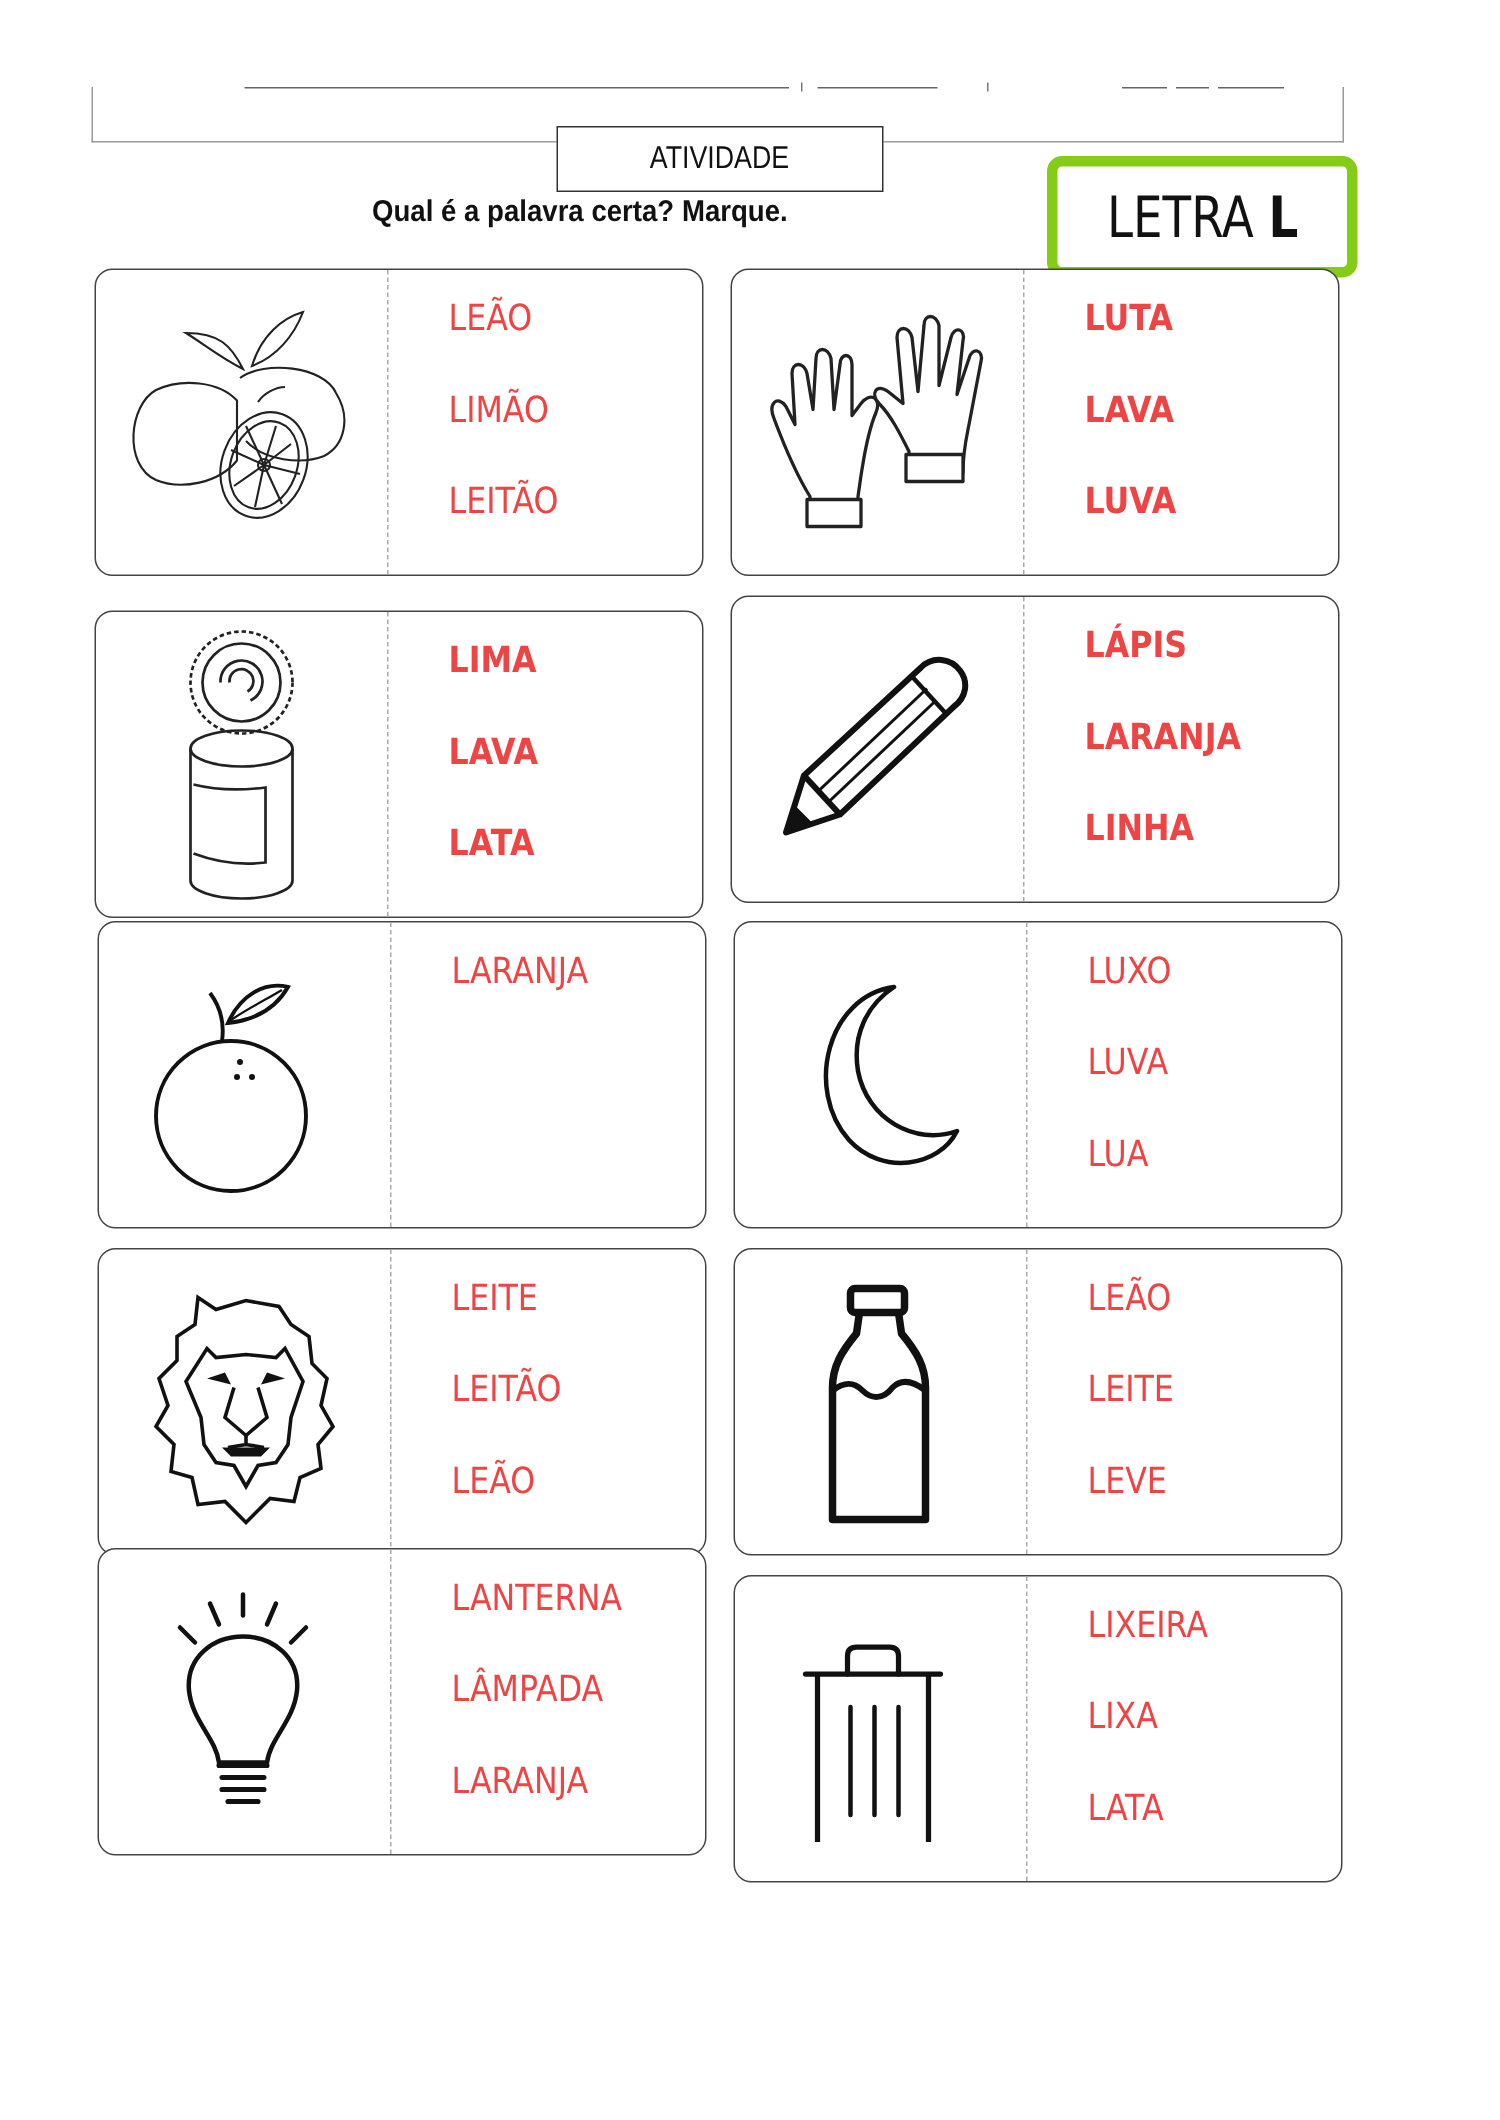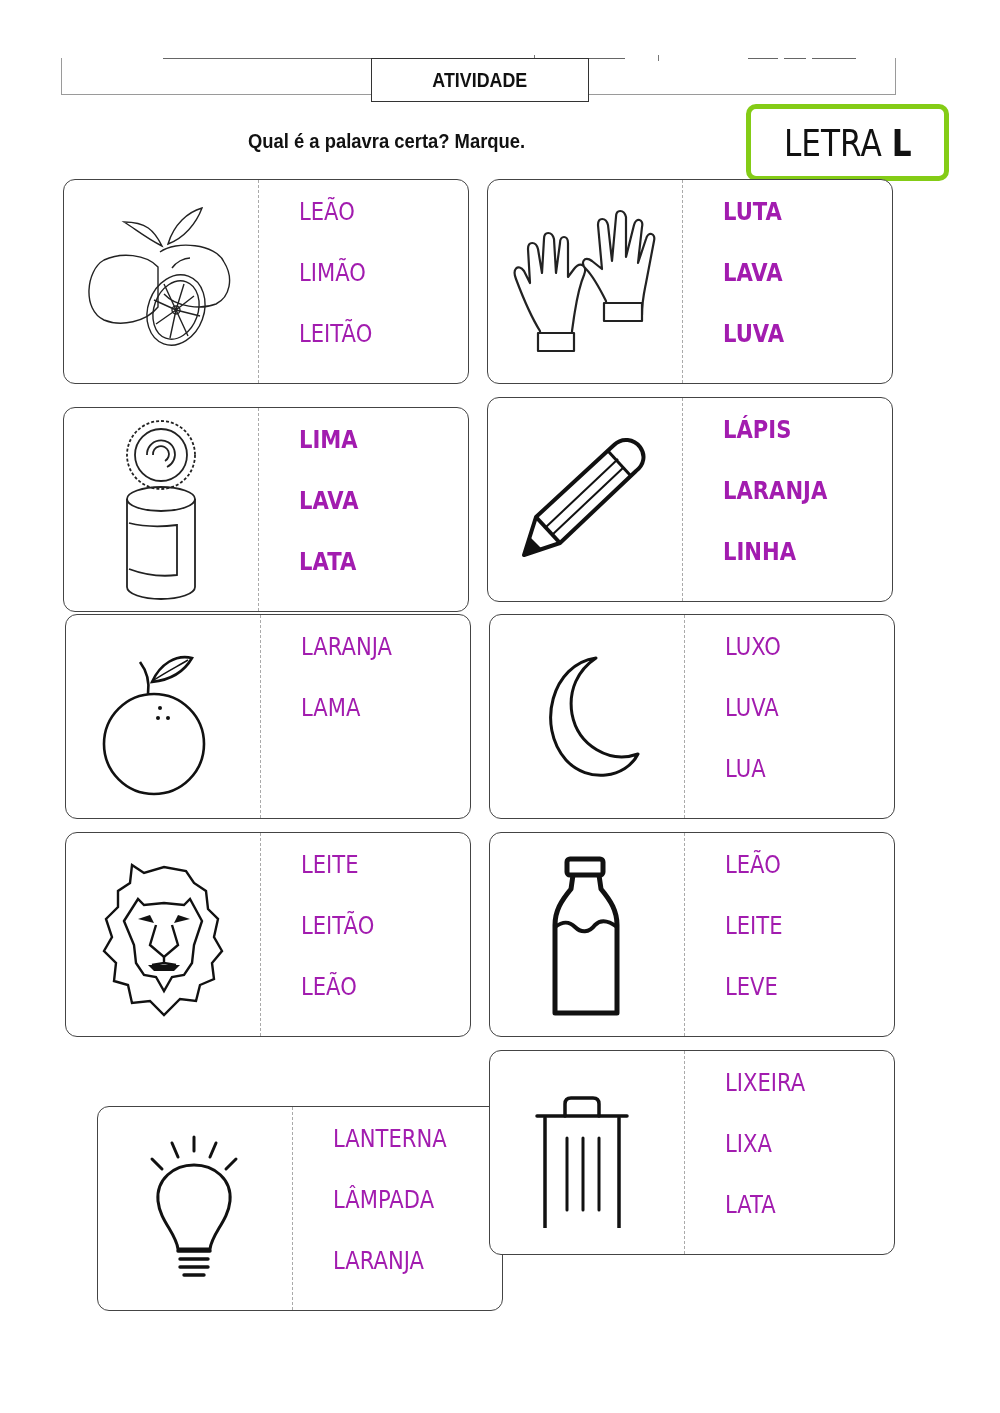--- a/index.html
+++ b/index.html
@@ -1,31 +1,31 @@
 <!DOCTYPE html>
 <html><head>
 <meta charset="utf-8">
 <style>
   html, body { margin:0; padding:0; background:#ffffff; }
   body { width:1000px; height:1413px; position:relative; overflow:hidden; font-family:"DejaVu Sans", sans-serif; color:#111; }
   .header-frame { position:absolute; left:61px; top:58px; width:833px; height:36px; border-left:1px solid #9a9a9a; border-right:1px solid #9a9a9a; border-bottom:1px solid #9a9a9a; }
   .header-line { position:absolute; top:58px; height:1px; background:#666; }
   .header-tick { position:absolute; top:55px; width:1px; height:6px; background:#777; }
-  .activity-box { position:absolute; left:371px; top:58px; width:216px; height:42px; border:1.5px solid #333; background:#fff; display:flex; align-items:center; justify-content:center; font-family:"Liberation Sans", sans-serif; font-weight:bold; font-size:21px; letter-spacing:0px; transform-origin:center; }
+  .activity-box { position:absolute; left:371px; top:84px; width:216px; height:42px; border:1.5px solid #333; background:#fff; display:flex; align-items:center; justify-content:center; font-family:"Liberation Sans", sans-serif; font-weight:normal; font-size:21px; letter-spacing:0px; transform-origin:center; }
   .activity-box span { display:inline-block; transform:scaleX(0.85); }
   .instruction { position:absolute; left:248px; top:130px; font-family:"Liberation Sans", sans-serif; font-weight:bold; font-size:20px; }
   .instruction span { display:inline-block; transform:scaleX(0.92); transform-origin:left center; }
-  .letter-box { position:absolute; left:698px; top:104px; width:193px; height:67px; border:5px solid #84cc16; border-radius:10px; display:flex; align-items:center; justify-content:center;margin-left:48px; }
+  .letter-box { position:absolute; left:698px; top:104px; width:193px; height:67px; border:7px solid #84cc16; border-radius:10px; display:flex; align-items:center; justify-content:center; }
   .letter-box .t { font-family:"DejaVu Sans", sans-serif; font-size:38px; display:inline-block; transform:scaleX(0.82); letter-spacing:0px; }
   .letter-box .l { font-weight:bold; }
   .card { position:absolute; width:404px; height:203px; border:1.5px solid #444; border-radius:12px; background:#fff; }
   .card .divider { position:absolute; left:194px; top:0; bottom:0; width:0; border-left:1px dashed #aaa; }
   .card .pic { position:absolute; left:0; top:0; width:194px; height:100%; display:flex; align-items:center; justify-content:center; }
   .card .words { position:absolute; left:235px; top:14px; }
-  .card .word { font-family:"DejaVu Sans", sans-serif; font-size:24px; height:61px; line-height:36px; color:#a21caf; display:block; }
+  .card .word { font-family:"DejaVu Sans", sans-serif; font-size:24px; height:61px; line-height:36px; color:#ef4444; display:block; }
   .card .word span { display:inline-block; transform:scaleX(0.88); transform-origin:left center; }
 </style>
 </head>
 <body>
 
 <div class="header-frame"></div>
 <div class="header-line" style="left:163px;width:363px;"></div>
 <div class="header-tick" style="left:534px;"></div>
 <div class="header-line" style="left:545px;width:80px;"></div>
 <div class="header-tick" style="left:658px;"></div>
@@ -139,21 +139,20 @@
         <path d="M66,48 C78,40 90,34 100,28" stroke-width="1.5"></path>
       </g>
       <circle cx="72" cy="76" r="2" fill="#111"></circle>
       <circle cx="70" cy="86" r="2" fill="#111"></circle>
       <circle cx="80" cy="86" r="2" fill="#111"></circle>
     </svg>
   </div>
   <div class="divider"></div>
   <div class="words">
     <label class="word"><span>LARANJA</span></label>
-    <label class="word"><span>LAMA</span></label>
   </div>
 </div>
 
 <div class="card" style="left:489px;top:614px;">
   <div class="pic">
     <svg width="130" height="150" viewBox="0 0 130 150">
       <path d="M74,16 C30,22 14,84 44,118 C66,142 104,136 116,112 C88,122 56,104 50,72 C46,48 56,28 74,16 Z" fill="#fff" stroke="#111" stroke-width="3" stroke-linejoin="round"></path>
     </svg>
   </div>
   <div class="divider"></div>
@@ -197,21 +196,21 @@
     </svg>
   </div>
   <div class="divider"></div>
   <div class="words">
     <label class="word"><span>LEÃO</span></label>
     <label class="word"><span>LEITE</span></label>
     <label class="word"><span>LEVE</span></label>
   </div>
 </div>
 
-<div class="card" style="left:65px;top:1106px;margin-left:32px;">
+<div class="card" style="left:65px;top:1032px;">
   <div class="pic">
     <svg width="130" height="160" viewBox="0 0 130 160">
       <g fill="none" stroke="#111" stroke-width="3" stroke-linecap="round">
         <path d="M64,8 L64,22"></path>
         <path d="M42,14 L48,28"></path>
         <path d="M86,14 L80,28"></path>
         <path d="M22,30 L32,40"></path>
         <path d="M106,30 L96,40"></path>
         <path d="M48,120 C46,104 30,92 28,72 C26,50 44,36 64,36 C84,36 102,50 100,72 C98,92 82,104 80,120 Z"></path>
         <path d="M48,122 L80,122 M50,130 L78,130 M50,138 L78,138 M54,146 L74,146" stroke-width="3.4"></path>

